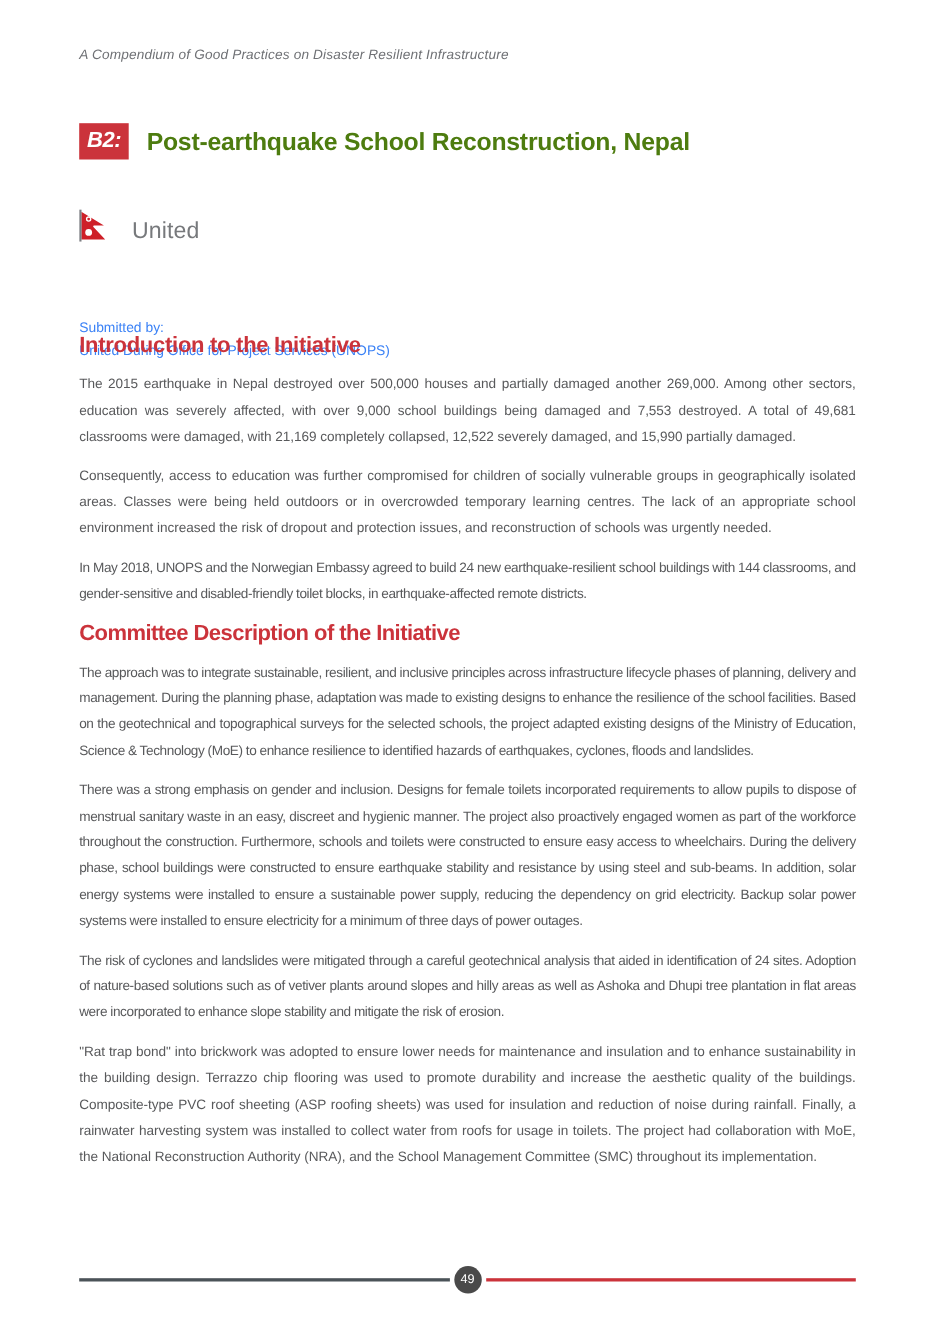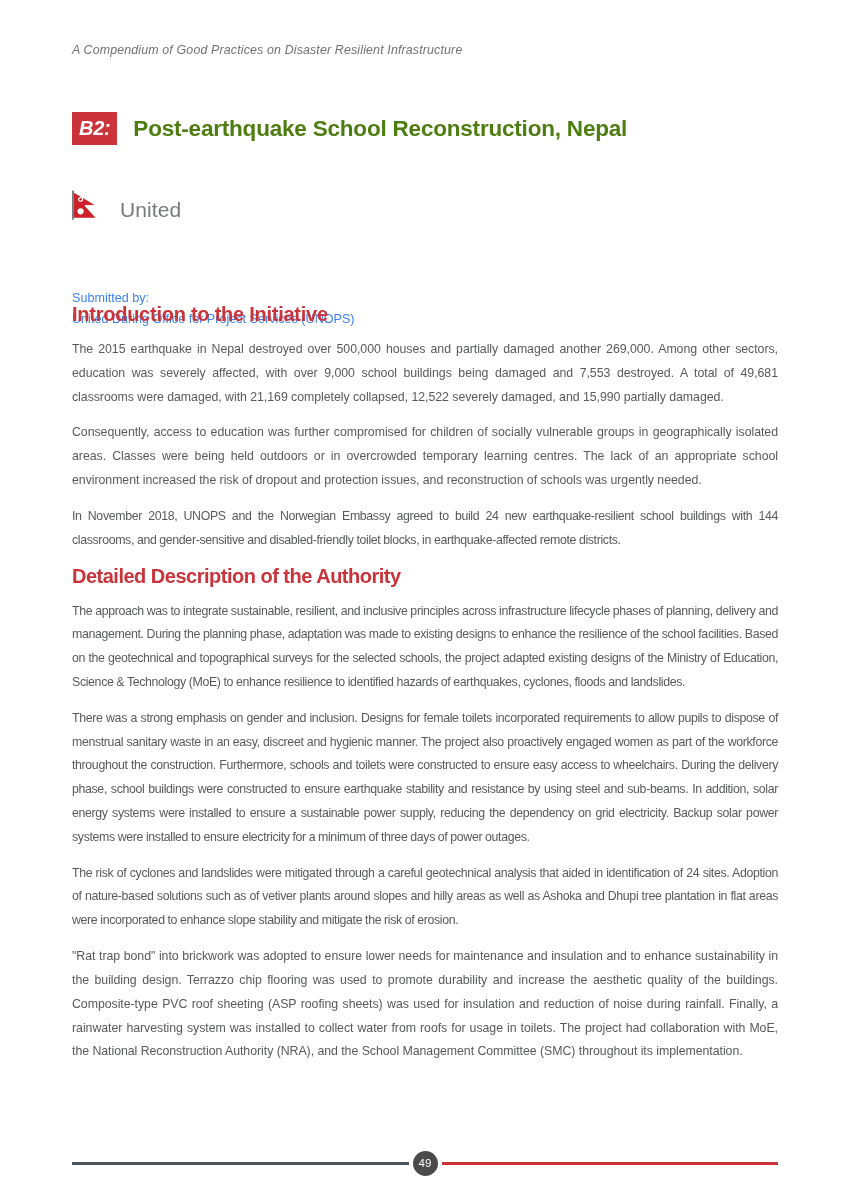--- a/index.html
+++ b/index.html
@@ -199,23 +199,23 @@
   <div class="submitted">
     <div>Submitted by:</div>
     <div>United During Office for Project Services (UNOPS)</div>
   </div>
 
   <div class="content">
 
     <h2 class="section">Introduction to the Initiative</h2>
     <p class="para">The 2015 earthquake in Nepal destroyed over 500,000 houses and partially damaged another 269,000. Among other sectors, education was severely affected, with over 9,000 school buildings being damaged and 7,553 destroyed. A total of 49,681 classrooms were damaged, with 21,169 completely collapsed, 12,522 severely damaged, and 15,990 partially damaged.</p>
     <p class="para">Consequently, access to education was further compromised for children of socially vulnerable groups in geographically isolated areas. Classes were being held outdoors or in overcrowded temporary learning centres. The lack of an appropriate school environment increased the risk of dropout and protection issues, and reconstruction of schools was urgently needed.</p>
-    <p class="para dense">In November 2018, UNOPS and the Norwegian Embassy agreed to build 24 new earthquake-resilient school buildings with 144 classrooms, and gender-sensitive and disabled-friendly toilet blocks, in earthquake-affected remote districts.</p>
-
-    <h2 class="section tight gap-before">Detailed Description of the Authority</h2>
+    <p class="para dense">In May 2018, UNOPS and the Norwegian Embassy agreed to build 24 new earthquake-resilient school buildings with 144 classrooms, and gender-sensitive and disabled-friendly toilet blocks, in earthquake-affected remote districts.</p>
+
+    <h2 class="section tight gap-before">Committee Description of the Initiative</h2>
     <p class="para dense">The approach was to integrate sustainable, resilient, and inclusive principles across infrastructure lifecycle phases of planning, delivery and management. During the planning phase, adaptation was made to existing designs to enhance the resilience of the school facilities. Based on the geotechnical and topographical surveys for the selected schools, the project adapted existing designs of the Ministry of Education, Science &amp; Technology (MoE) to enhance resilience to identified hazards of earthquakes, cyclones, floods and landslides.</p>
     <p class="para dense">There was a strong emphasis on gender and inclusion. Designs for female toilets incorporated requirements to allow pupils to dispose of menstrual sanitary waste in an easy, discreet and hygienic manner. The project also proactively engaged women as part of the workforce throughout the construction. Furthermore, schools and toilets were constructed to ensure easy access to wheelchairs. During the delivery phase, school buildings were constructed to ensure earthquake stability and resistance by using steel and sub-beams. In addition, solar energy systems were installed to ensure a sustainable power supply, reducing the dependency on grid electricity. Backup solar power systems were installed to ensure electricity for a minimum of three days of power outages.</p>
     <p class="para dense">The risk of cyclones and landslides were mitigated through a careful geotechnical analysis that aided in identification of 24 sites. Adoption of nature-based solutions such as of vetiver plants around slopes and hilly areas as well as Ashoka and Dhupi tree plantation in flat areas were incorporated to enhance slope stability and mitigate the risk of erosion.</p>
     <p class="para last">"Rat trap bond" into brickwork was adopted to ensure lower needs for maintenance and insulation and to enhance sustainability in the building design. Terrazzo chip flooring was used to promote durability and increase the aesthetic quality of the buildings. Composite-type PVC roof sheeting (ASP roofing sheets) was used for insulation and reduction of noise during rainfall. Finally, a rainwater harvesting system was installed to collect water from roofs for usage in toilets. The project had collaboration with MoE, the National Reconstruction Authority (NRA), and the School Management Committee (SMC) throughout its implementation.</p>
 
   </div>
 
   <div class="footer">
     <div class="rule-left"></div>
     <div class="page-bubble">49</div>

